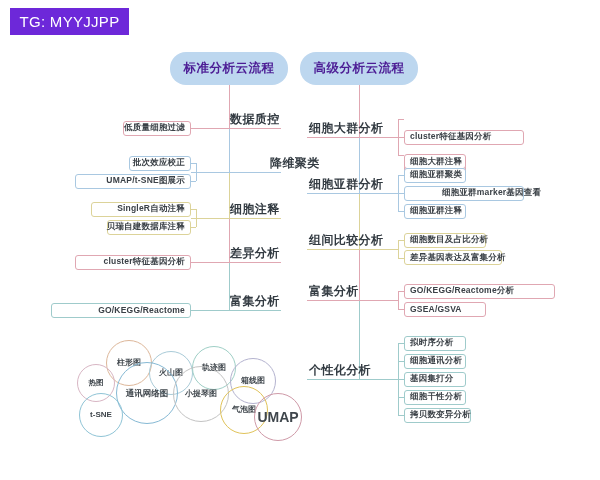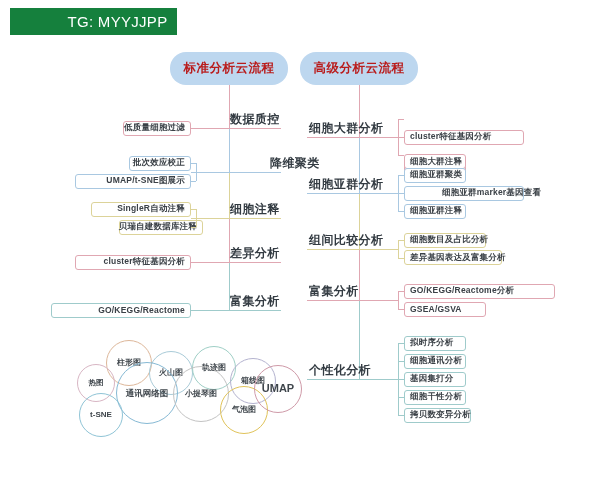--- a/index.html
+++ b/index.html
@@ -6,33 +6,32 @@
   body{
     width:600px;height:480px;
     background:#ffffff;
     font-family:"Liberation Sans","DejaVu Sans",sans-serif;
     position:relative;overflow:hidden;
   }
   .canvas{position:absolute;left:0;top:0;width:600px;height:480px;}
 
   
   .wm{
-    position:absolute;background:#15803d;color:#ffffff;
+    position:absolute;background:#6d28d9;color:#ffffff;
     display:flex;align-items:center;justify-content:center;
     letter-spacing:.3px;
-    padding-left:48px;
   }
   #wm-top{left:10px;top:8px;width:119px;height:27px;font-size:15px;}
   #wm-bottom{left:410px;top:437px;width:180px;height:33px;font-size:15px;}
 
   
   .pill{
     position:absolute;background:#bdd7ef;border-radius:16px;
     display:flex;align-items:center;justify-content:center;
-    color:#b91c1c;font-size:12.5px;font-weight:bold;letter-spacing:.5px;
+    color:#4c1d95;font-size:12.5px;font-weight:bold;letter-spacing:.5px;
   }
   #pill-left{left:170px;top:52px;width:118px;height:33px;}
   #pill-right{left:300px;top:52px;width:118px;height:33px;}
 
   
   .vline{position:absolute;width:1.4px;}
   .hline{position:absolute;height:1.4px;}
 
   
   .branch-label{
@@ -84,21 +83,21 @@
       <div class="leaf rt" style="left: 129px; top: 155.5px; width: 62px; height: 15px; border-color: rgb(169, 200, 225);">批次效应校正</div>
       <div class="hline" style="left: 191px; top: 163px; width: 5px; background: rgb(169, 200, 225);"></div>
       <div class="leaf rt" style="left: 75px; top: 173.5px; width: 116px; height: 15px; border-color: rgb(169, 200, 225);">UMAP/t-SNE图展示</div>
       <div class="hline" style="left: 191px; top: 181px; width: 5px; background: rgb(169, 200, 225);"></div>
       <div class="vline" style="left: 196px; top: 163px; height: 18px; background: rgb(169, 200, 225);"></div>
       <div class="hline" style="left: 191px; top: 218px; width: 38px; background: rgb(220, 211, 153);"></div>
       <div class="hline" style="left: 229px; top: 218px; width: 52px; background: rgb(220, 211, 153);"></div>
       <div class="branch-label" style="left: 230px; top: 201px;">细胞注释</div>
       <div class="leaf rt" style="left: 91px; top: 201.5px; width: 100px; height: 15px; border-color: rgb(220, 211, 153);">SingleR自动注释</div>
       <div class="hline" style="left: 191px; top: 209px; width: 5px; background: rgb(220, 211, 153);"></div>
-      <div class="leaf rt" style="left: 107px; top: 219.5px; width: 84px; height: 15px; border-color: rgb(220, 211, 153); margin-left: 12px;">贝瑞自建数据库注释</div>
+      <div class="leaf rt" style="left: 107px; top: 219.5px; width: 84px; height: 15px; border-color: rgb(220, 211, 153);">贝瑞自建数据库注释</div>
       <div class="hline" style="left: 191px; top: 227px; width: 5px; background: rgb(220, 211, 153);"></div>
       <div class="vline" style="left: 196px; top: 209px; height: 18px; background: rgb(220, 211, 153);"></div>
       <div class="hline" style="left: 191px; top: 262px; width: 38px; background: rgb(224, 167, 178);"></div>
       <div class="hline" style="left: 229px; top: 262px; width: 52px; background: rgb(224, 167, 178);"></div>
       <div class="branch-label" style="left: 230px; top: 245px;">差异分析</div>
       <div class="leaf rt" style="left: 75px; top: 254.5px; width: 116px; height: 15px; border-color: rgb(224, 167, 178);">cluster特征基因分析</div>
       <div class="hline" style="left: 191px; top: 310px; width: 38px; background: rgb(159, 203, 203);"></div>
       <div class="hline" style="left: 229px; top: 310px; width: 52px; background: rgb(159, 203, 203);"></div>
       <div class="branch-label" style="left: 230px; top: 293px;">富集分析</div>
       <div class="leaf rt" style="left: 51px; top: 302.5px; width: 140px; height: 15px; border-color: rgb(159, 203, 203);">GO/KEGG/Reactome</div>
@@ -158,17 +157,17 @@
       <div class="hline" style="left: 398px; top: 415px; width: 6px; background: rgb(159, 203, 203);"></div>
       <div class="vline" style="left: 398px; top: 343px; height: 72px; background: rgb(159, 203, 203);"></div>
       <div class="bubble" style="left: 106px; top: 340px; width: 44px; height: 44px; border-color: rgb(221, 183, 154); font-size: 8px;">柱形图</div>
       <div class="bubble" style="left: 149px; top: 351px; width: 42px; height: 42px; border-color: rgb(169, 203, 216); font-size: 8px;">火山图</div>
       <div class="bubble" style="left: 192px; top: 346px; width: 42px; height: 42px; border-color: rgb(159, 207, 198); font-size: 8px;">轨迹图</div>
       <div class="bubble" style="left: 77px; top: 364px; width: 36px; height: 36px; border-color: rgb(216, 182, 196); font-size: 7.5px;">热图</div>
       <div class="bubble" style="left: 230px; top: 358px; width: 44px; height: 44px; border-color: rgb(180, 179, 207); font-size: 8px;">箱线图</div>
       <div class="bubble" style="left: 116px; top: 362px; width: 60px; height: 60px; border-color: rgb(134, 185, 212); font-size: 8.5px;">通讯网络图</div>
       <div class="bubble" style="left: 173px; top: 366px; width: 54px; height: 54px; border-color: rgb(195, 195, 195); font-size: 8px;">小提琴图</div>
       <div class="bubble" style="left: 220px; top: 386px; width: 46px; height: 46px; border-color: rgb(224, 195, 90); font-size: 8px;">气泡图</div>
-      <div class="bubble" style="left: 254px; top: 365px; width: 46px; height: 46px; border-color: rgb(207, 154, 168); font-size: 11px;">UMAP</div>
+      <div class="bubble" style="left: 254px; top: 393px; width: 46px; height: 46px; border-color: rgb(207, 154, 168); font-size: 14px;">UMAP</div>
       <div class="bubble" style="left: 79px; top: 393px; width: 42px; height: 42px; border-color: rgb(143, 196, 214); font-size: 8px;">t-SNE</div>
     </div>
 
 </div>
 
 </body></html>

